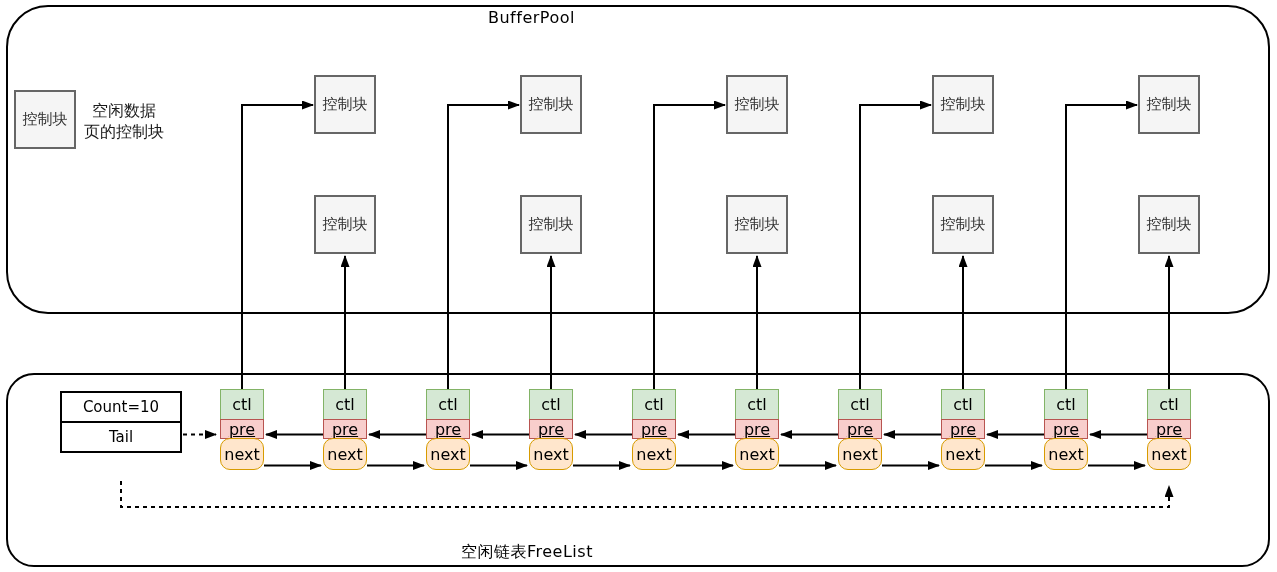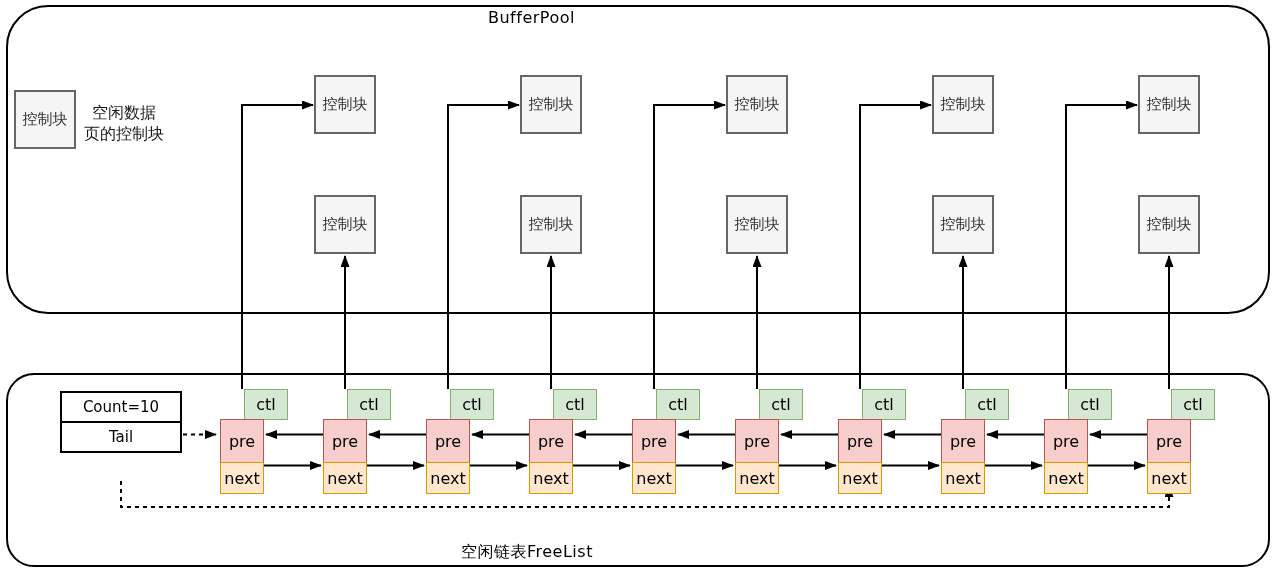--- a/index.html
+++ b/index.html
@@ -18,39 +18,39 @@
   #fl-title{left:461px;top:542px;width:200px;font-size:16px;}
   .cblock{
     position:absolute;width:62px;height:59px;box-sizing:border-box;
     background:var(--block-fill);border:2px solid var(--block-border);
     display:flex;align-items:center;justify-content:center;
     font-size:15px;color:#333;
   }
   .row-top{top:75px;} .row-bottom{top:195px;}
   #legend-caption{
     position:absolute;left:76px;top:102px;width:96px;text-align:center;
-    font-size:16px;line-height:21px;color:#1a1a1a;
+    font-size:16px;line-height:21px;color:#1a1a1a;font-family:Liberation Mono, monospace;
   }
   .ptable{
     position:absolute;left:60px;top:391px;width:122px;box-sizing:border-box;
     background:#fff;border:2px solid #000;
   }
   .prow{
     height:28px;display:flex;align-items:center;justify-content:center;
     font-size:15px;border-top:2px solid #000;
   }
   .prow:first-child{border-top:none;}
   .node{position:absolute;top:389px;width:44px;}
   .cell{
     box-sizing:border-box;width:44px;display:flex;align-items:center;justify-content:center;
     font-size:16px;border:1.5px solid #000;background:#fff;
   }
-  .cell.ctl{height:31px;background:var(--ctl-fill);border-color:var(--ctl-border);margin-left:24px;}
-  .cell.pre{height:44px;margin-top:-1px;background:var(--pre-fill);border-color:var(--pre-border);}
-  .cell.next{height:32px;margin-top:-1px;background:var(--next-fill);border-color:var(--next-border);}
+  .cell.ctl{height:31px;background:var(--ctl-fill);border-color:var(--ctl-border);}
+  .cell.pre{height:20px;margin-top:-1px;background:var(--pre-fill);border-color:var(--pre-border);text-decoration:underline;}
+  .cell.next{height:32px;margin-top:-1px;background:var(--next-fill);border-color:var(--next-border);border-radius:10px;}
   #arrow-layer{position:absolute;left:0;top:0;width:1277px;height:572px;pointer-events:none;}
   #arrow-layer line,#arrow-layer path{stroke:var(--line);stroke-width:2;fill:none;}
   #arrow-layer .dashed{stroke-dasharray:4 4;}
   #arrow-layer marker path{fill:var(--line);stroke:none;}
 </style>
 </head>
 <body>
 
 <div id="canvas">
 

